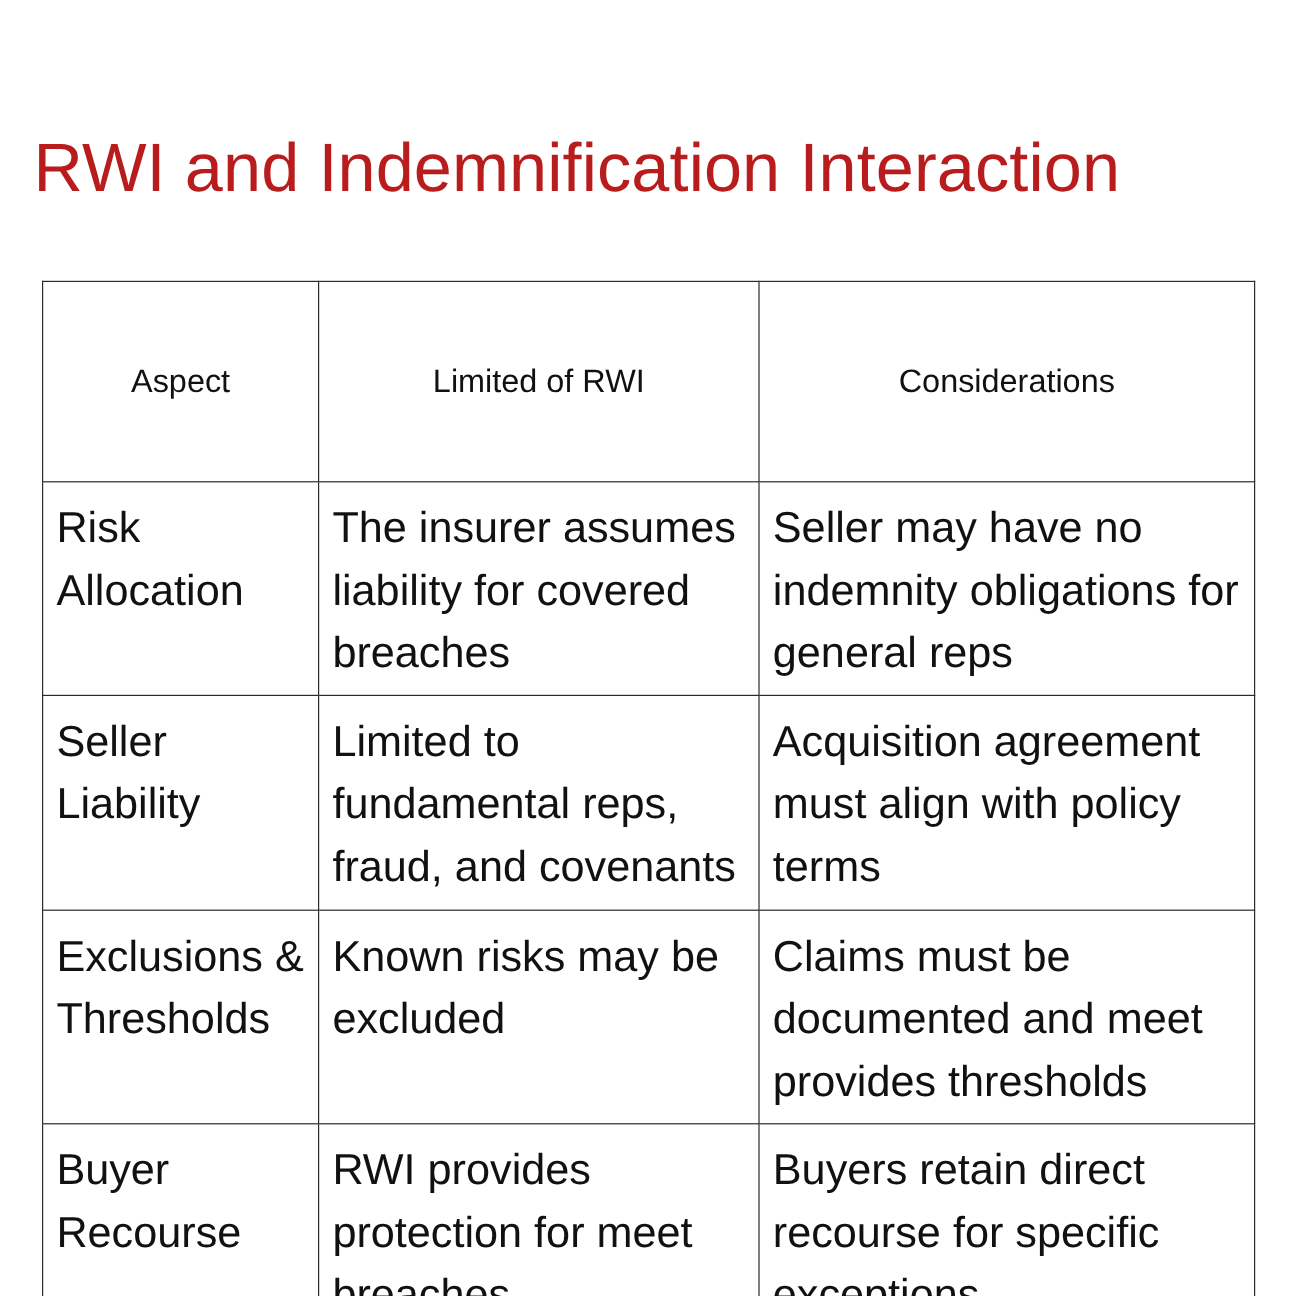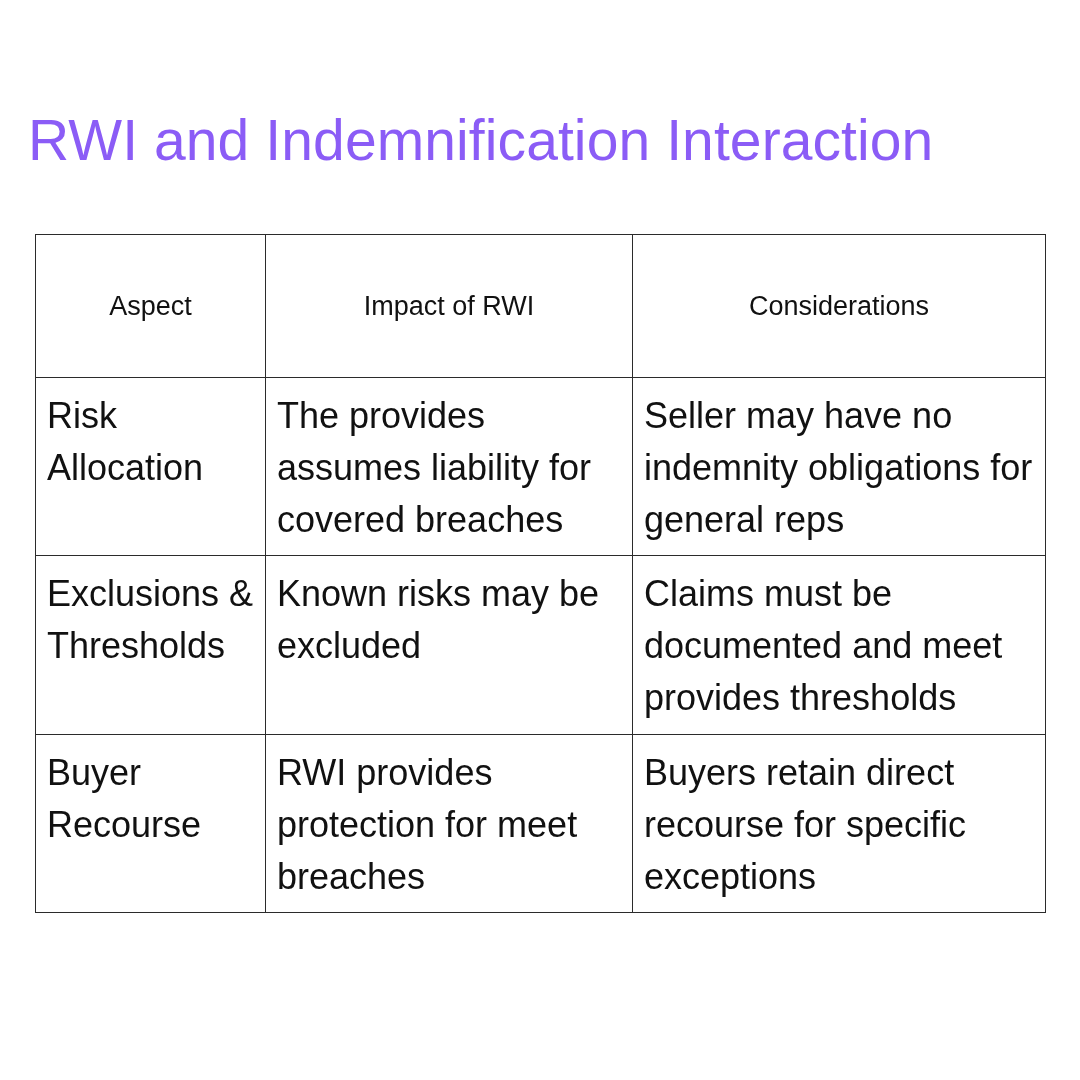--- a/index.html
+++ b/index.html
@@ -23,21 +23,21 @@
   }
 
   .page-title {
     position: absolute;
     left: 28px;
     top: 70px;
     font-size: 57px;
     font-weight: 300;
     letter-spacing: 0.1px;
     line-height: 1.15;
-    color: #8b5cf6;
+    color: #b91c1c;
     white-space: nowrap;
   }
 
   .table-wrap {
     position: absolute;
     left: 35px;
     top: 234px;
     width: 1010px;
   }
 
@@ -63,21 +63,21 @@
     color: #111111;
     word-wrap: break-word;
   }
 
   table.data-table thead th {
     height: 110px;
     vertical-align: middle;
     text-align: center;
     font-weight: 400;
     font-size: 27px;
-    padding: 16px 11px;
+    padding: 28px 11px;
   }
 
   table.data-table tbody tr.row-1 td { height: 112px; }
   table.data-table tbody tr.row-2 td { height: 118px; }
   table.data-table tbody tr.row-3 td { height: 113px; }
   table.data-table tbody tr.row-4 td { height: 113px; }
   table.data-table tbody tr.row-5 td { height: 115px; }
 
   table.data-table tbody td.cell-aspect {
     text-align: left;
@@ -93,29 +93,34 @@
   <div class="table-wrap">
     <table class="data-table">
       <colgroup>
         <col class="col-aspect">
         <col class="col-impact">
         <col class="col-considerations">
       </colgroup>
       <thead>
         <tr>
           <th>Aspect</th>
-          <th>Impact of RWI</th>
+          <th>Limited of RWI</th>
           <th>Considerations</th>
         </tr>
       </thead>
       <tbody>
         <tr class="row-1">
           <td class="cell-aspect">Risk Allocation</td>
-          <td>The provides assumes liability for covered breaches</td>
+          <td>The insurer assumes liability for covered breaches</td>
           <td>Seller may have no indemnity obligations for general reps</td>
+        </tr>
+        <tr class="row-2">
+          <td class="cell-aspect">Seller Liability</td>
+          <td>Limited to fundamental reps, fraud, and covenants</td>
+          <td>Acquisition agreement must align with policy terms</td>
         </tr>
         <tr class="row-3">
           <td class="cell-aspect">Exclusions &amp; Thresholds</td>
           <td>Known risks may be excluded</td>
           <td>Claims must be documented and meet provides thresholds</td>
         </tr>
         <tr class="row-4">
           <td class="cell-aspect">Buyer Recourse</td>
           <td>RWI provides protection for meet breaches</td>
           <td>Buyers retain direct recourse for specific exceptions</td>

